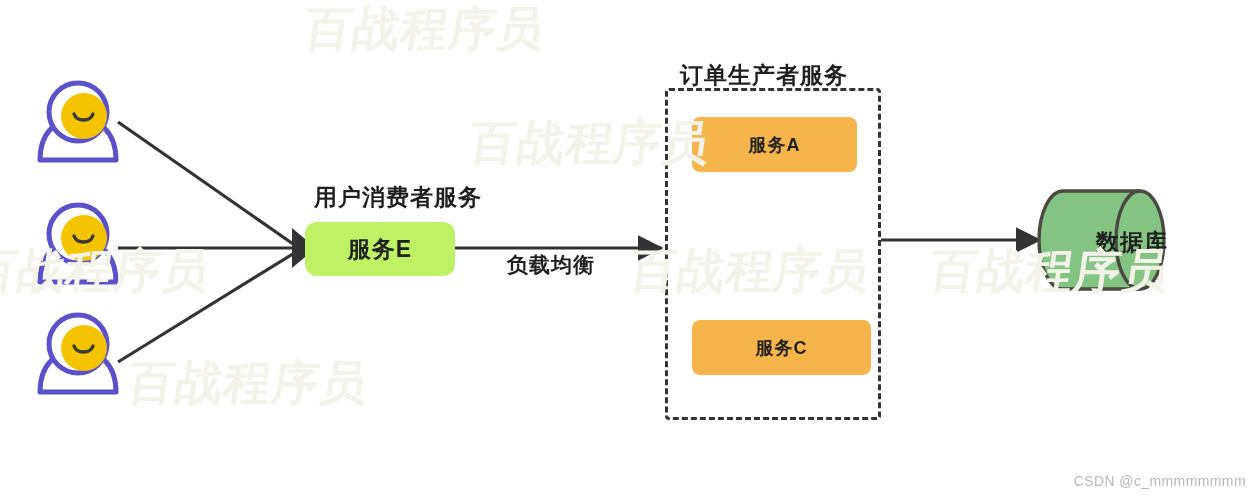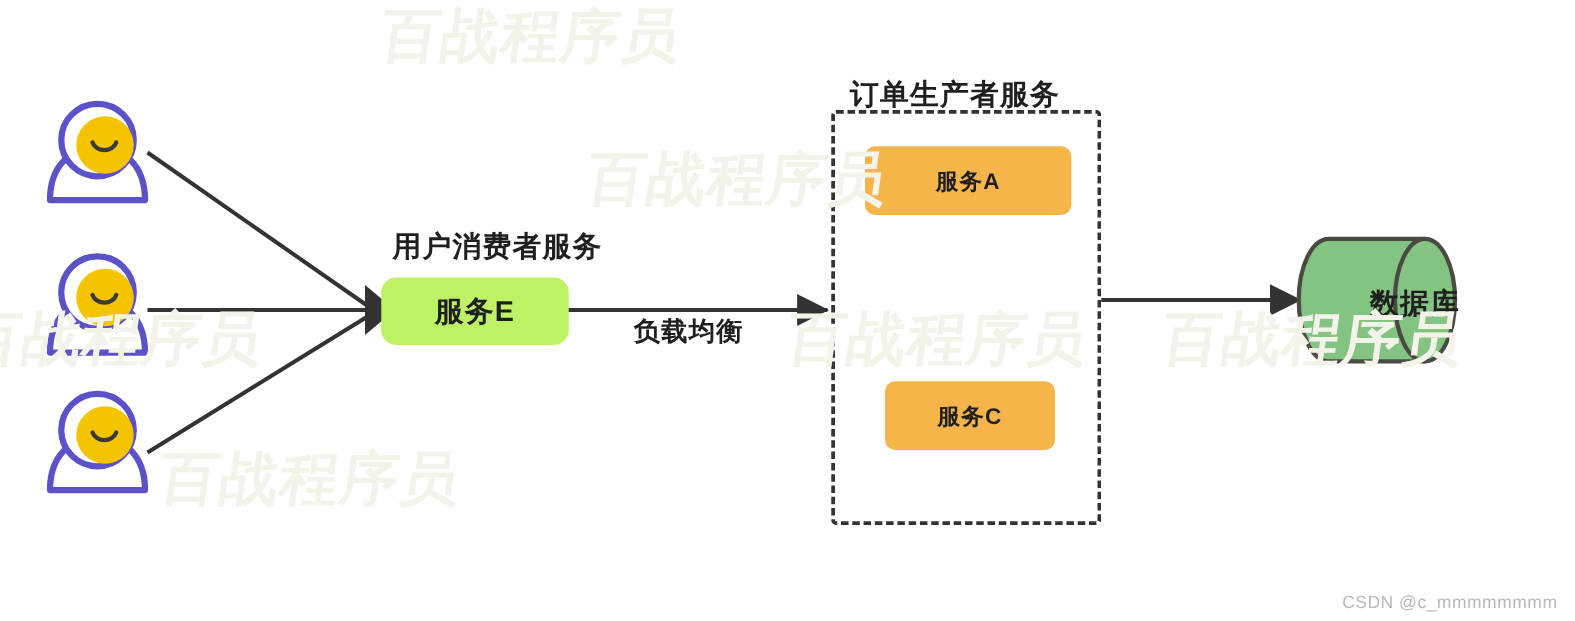--- a/index.html
+++ b/index.html
@@ -172,21 +172,21 @@
 
   <div class="caption" style="left:680px; top:30px;margin-top:30px;">订单生产者服务</div>
 
   <div class="caption" style="left:290px; top:182px;margin-left:24px;">用户消费者服务</div>
 
   <div class="node svc-red" style="left:305px; top:222px; width:150px; height:54px;">服务E</div>
 
   <div class="node svc-orange" style="left:692px; top:117px; width:165px; height:55px;">服务A</div>
 
 
-  <div class="node svc-orange" style="left:692px; top:305px; width:136px; height:55px;margin-left:16px;">服务C</div>
+  <div class="node svc-orange" style="left:692px; top:320px; width:179px; height:55px;">服务C</div>
 
   <div class="edge-label" style="left:505px; top:235px;">负载均衡</div>
 
   <div class="db-label" style="left:1096px; top:227px;">数据库</div>
 
   <div class="wm-layer">
     <div class="wm" style="left:305px; top:-2px;">百战程序员</div>
     <div class="wm" style="left:470px; top:112px;">百战程序员</div>
     <div class="wm" style="left:128px; top:352px;">百战程序员</div>
     <div class="wm" style="left:630px; top:240px;">百战程序员</div>

